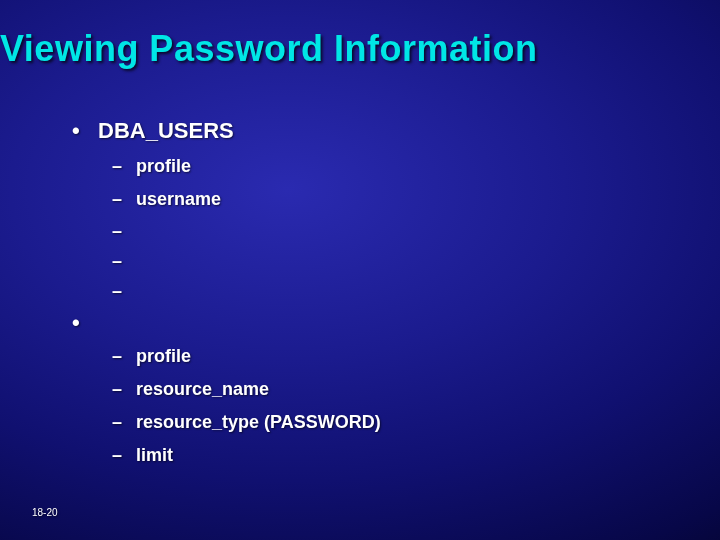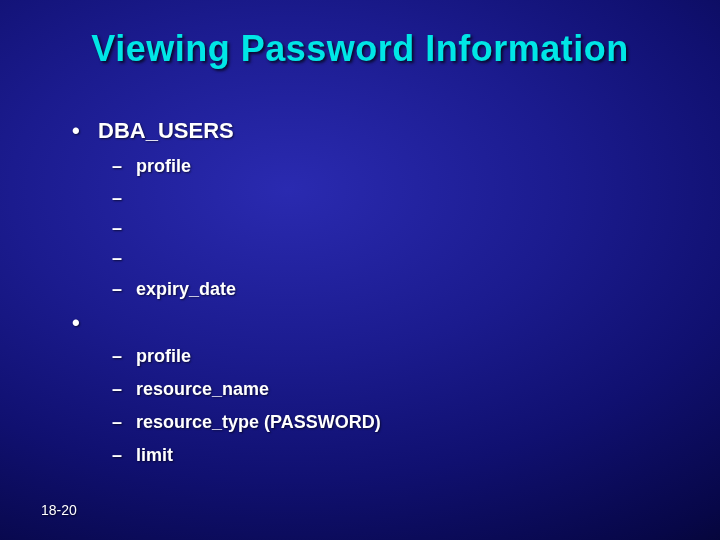--- a/index.html
+++ b/index.html
@@ -20,21 +20,20 @@
                 #070748 85%,
                 #030328 100%);
     position: relative;
     box-sizing: border-box;
   }
   .title {
     position: absolute;
     top: 28px;
     left: 0;
     width: 720px;
-    text-align: center;
     font-size: 36px;
     font-weight: bold;
     color: #00e6e6;
     text-shadow: 2px 2px 3px rgba(0,0,0,0.7);
     letter-spacing: 0.5px;
   }
   .body {
     position: absolute;
     top: 118px;
     left: 72px;
@@ -66,23 +65,23 @@
   }
   .l2 .bul {
     width: 24px;
     flex: 0 0 24px;
     text-align: left;
     font-size: 18px;
     line-height: 1;
   }
   .footer {
     position: absolute;
-    left: 41px;
+    left: 32px;
     bottom: 22px;
-    font-size: 14px;
+    font-size: 10px;
     color: #ffffff;
     text-shadow: 1px 1px 2px rgba(0,0,0,0.6);
   }
 </style>
 </head>
 <body>
 
 <div class="slide">
   <div class="title">Viewing Password Information</div>
 
@@ -90,30 +89,30 @@
     <div class="l1">
       <span class="bul">•</span>
       <span>DBA_USERS</span>
     </div>
     <div class="l2">
       <span class="bul">–</span>
       <span>profile</span>
     </div>
     <div class="l2">
       <span class="bul">–</span>
+      <span>username</span>
     </div>
     <div class="l2">
       <span class="bul">–</span>
     </div>
     <div class="l2">
       <span class="bul">–</span>
     </div>
     <div class="l2">
       <span class="bul">–</span>
-      <span>expiry_date</span>
     </div>
     <div class="l1">
       <span class="bul">•</span>
     </div>
     <div class="l2">
       <span class="bul">–</span>
       <span>profile</span>
     </div>
     <div class="l2">
       <span class="bul">–</span>

